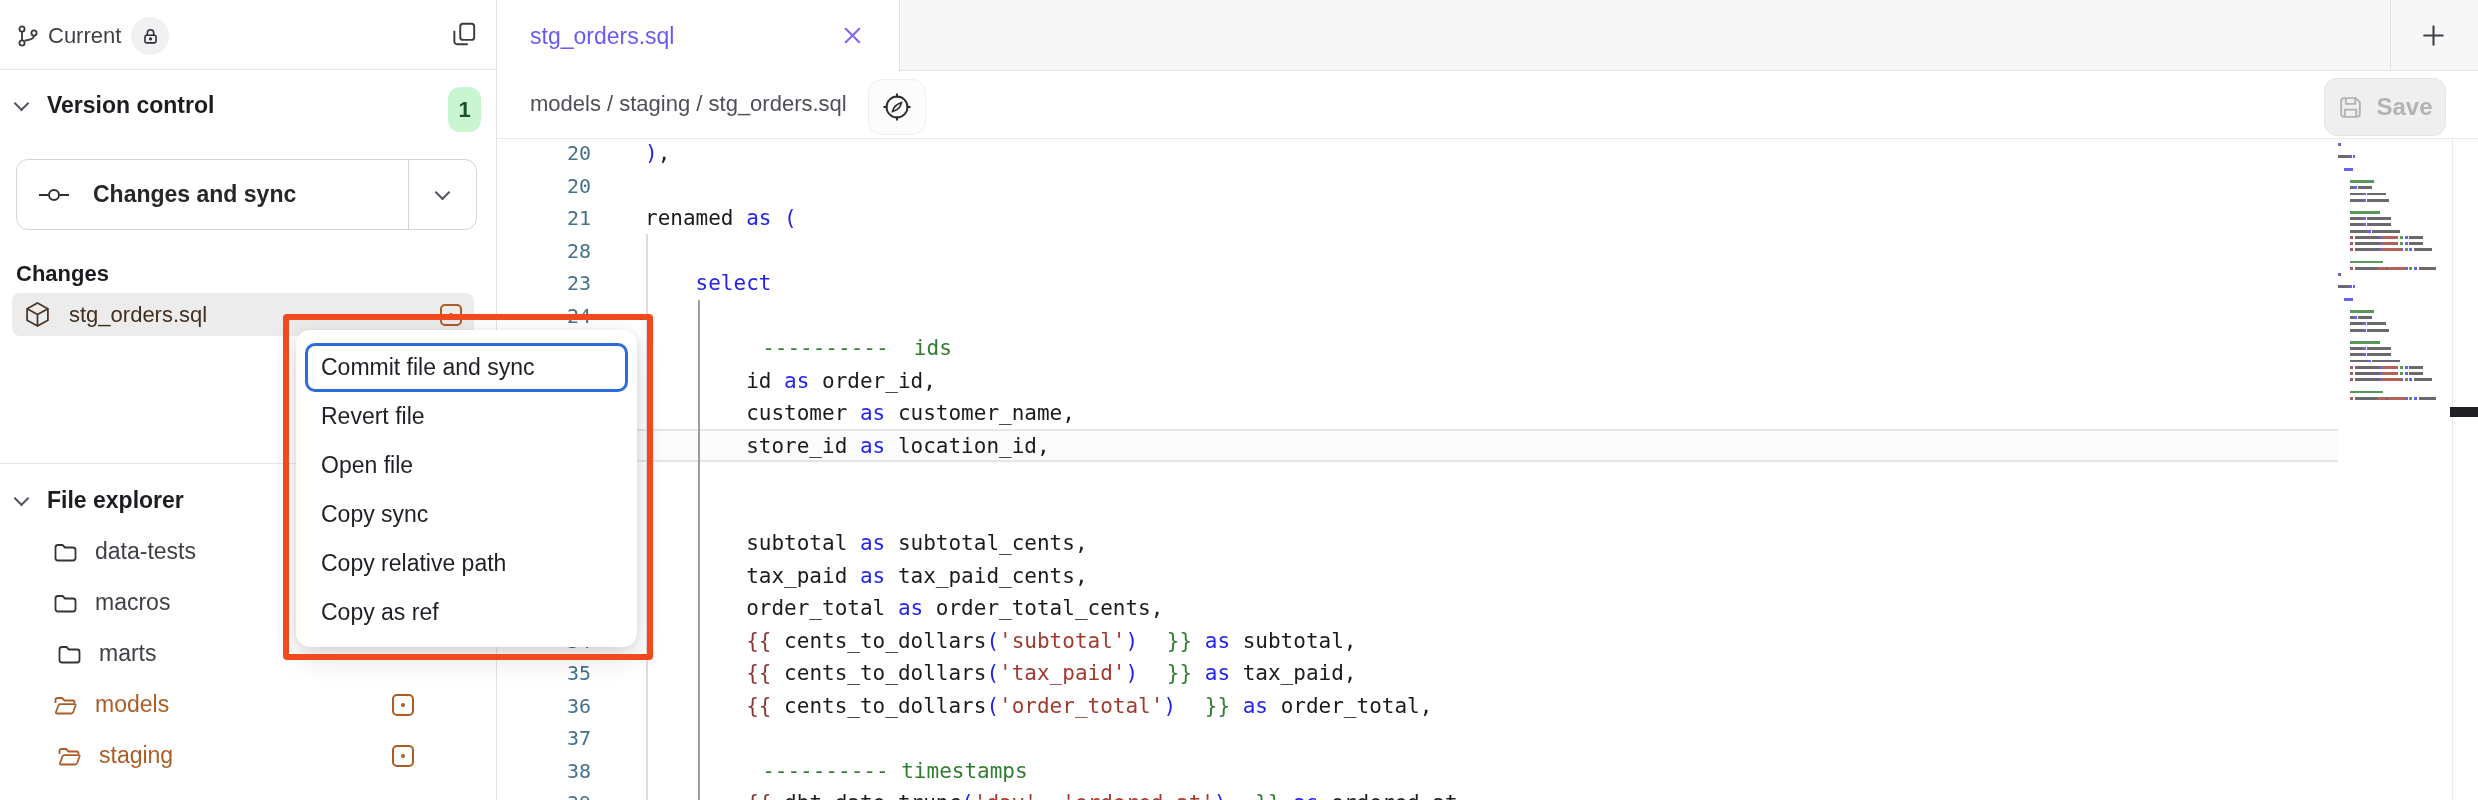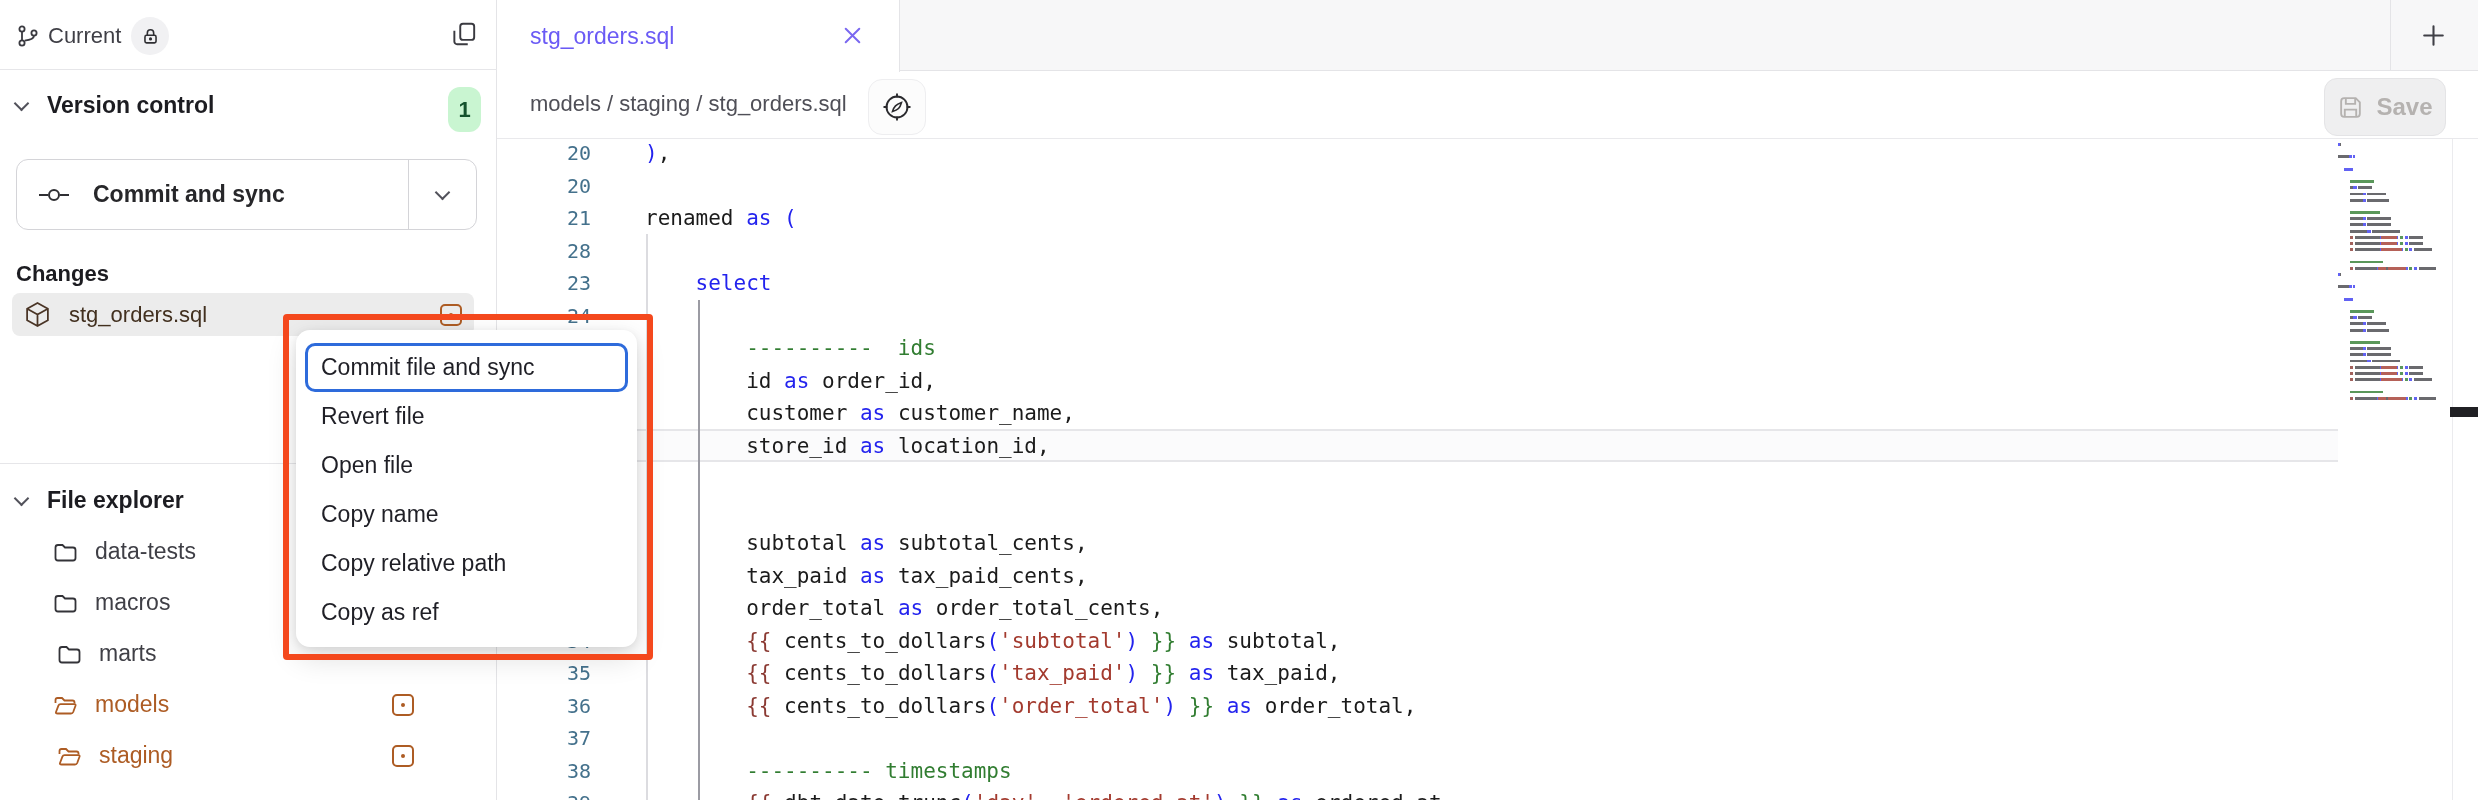--- a/index.html
+++ b/index.html
@@ -64,21 +64,21 @@
   #active-line { left:610px; top:429px; width:1728px; height:33px; background:#fbfbfc;
     border-top:2px solid #e6e6e9; border-bottom:2px solid #e6e6e9; z-index:1; }
   .guide { width:2px; z-index:2; }
   #guide1 { left:646px; top:234px; height:566px; background:#dcdce0; }
   #guide2 { left:698px; top:300px; height:500px; background:#9b9ba3; }
   #code-rows { left:497px; top:137px; width:1856px; z-index:3; }
   .crow { height:32.5px; display:flex; font-family:"DejaVu Sans Mono", monospace; font-size:21px;
     line-height:32.5px; white-space:pre; }
   .crow .ln { width:111px; text-align:right; padding-right:17px; color:#44718c; font-size:20px; }
   .crow .cd { padding-left:37px; color:#1b1b1b; }
-  .tk-k { color:#2323ee; } .tk-c { color:#317d31; } .tk-s { color:#a33a2e; }
+  .tk-k { color:#2323ee; } .tk-c { color:#317d31;margin-left:16px; } .tk-s { color:#a33a2e; }
   .tk-j { color:#8b3a33; } .tk-d { color:#1b1b1b; }
 
   
   #minimap { left:2338px; top:143px; width:112px; z-index:4; }
   .mrow { height:2.9px; margin-bottom:3.3px; white-space:nowrap; font-size:0; }
   .mrow i { display:inline-block; height:2.9px; }
   #scroll-sep { left:2452px; top:139px; width:1px; height:661px; background:#ebebee; z-index:4; }
   #scroll-thumb { left:2450px; top:407px; width:28px; height:10px; background:#202024; z-index:5; }
 
   
@@ -128,21 +128,21 @@
   </div>
   <div id="vc-badge" class="abs">1</div>
 
   <div id="commit-btn" class="abs">
     <span class="main">
       <svg width="34" height="22" viewBox="0 0 34 22" fill="none" stroke="#2f2f33" stroke-width="2">
         <path d="M2 11 H11"></path>
           <circle cx="17" cy="11" r="5"></circle>
           <path d="M23 11 H32"></path>
       </svg>
-      <span class="label">Commit and sync</span>
+      <span class="label">Changes and sync</span>
     </span>
     <span class="caret">
       <span class="chev" style="margin-top:-5px;"></span>
     </span>
   </div>
 
   <div id="changes-label" class="abs">Changes</div>
   <div id="changes-list" class="abs">
       <div class="change-row">
         <span style="display:flex">
@@ -315,17 +315,17 @@
     <div class="mrow"><i style="width: 12.4px;"></i><i style="width: 0px;"></i><i style="width: 32.55px; background: rgb(49, 125, 49); opacity: 0.8;"></i></div>
     <div class="mrow"><i style="width: 12.4px;"></i><i style="width: 0px;"></i><i style="width: 3.1px; background: rgb(139, 58, 51); opacity: 0.8;"></i><i style="width: 1.55px;"></i><i style="width: 21.7px; background: rgb(69, 69, 74); opacity: 0.8;"></i><i style="width: 1.55px; background: rgb(59, 59, 240); opacity: 0.8;"></i><i style="width: 7.75px; background: rgb(163, 58, 46); opacity: 0.8;"></i><i style="width: 1.55px; background: rgb(69, 69, 74); opacity: 0.8;"></i><i style="width: 18.6px; background: rgb(163, 58, 46); opacity: 0.8;"></i><i style="width: 1.55px; background: rgb(59, 59, 240); opacity: 0.8;"></i><i style="width: 1.55px;"></i><i style="width: 0px;"></i><i style="width: 3.1px; background: rgb(49, 125, 49); opacity: 0.8;"></i><i style="width: 1.55px;"></i><i style="width: 0px;"></i><i style="width: 3.1px; background: rgb(59, 59, 240); opacity: 0.8;"></i><i style="width: 1.55px;"></i><i style="width: 17.05px; background: rgb(69, 69, 74); opacity: 0.8;"></i></div>
   </div>
 <div id="scroll-sep" class="abs"></div>
 <div id="scroll-thumb" class="abs"></div>
 
 <div id="ctx-menu" class="abs">
     <div class="mi focused">Commit file and sync</div>
     <div class="mi">Revert file</div>
     <div class="mi">Open file</div>
-    <div class="mi">Copy name</div>
+    <div class="mi">Copy sync</div>
     <div class="mi">Copy relative path</div>
     <div class="mi">Copy as ref</div>
   </div>
 <div id="red-rect" class="abs"></div>
 
 </body></html>

